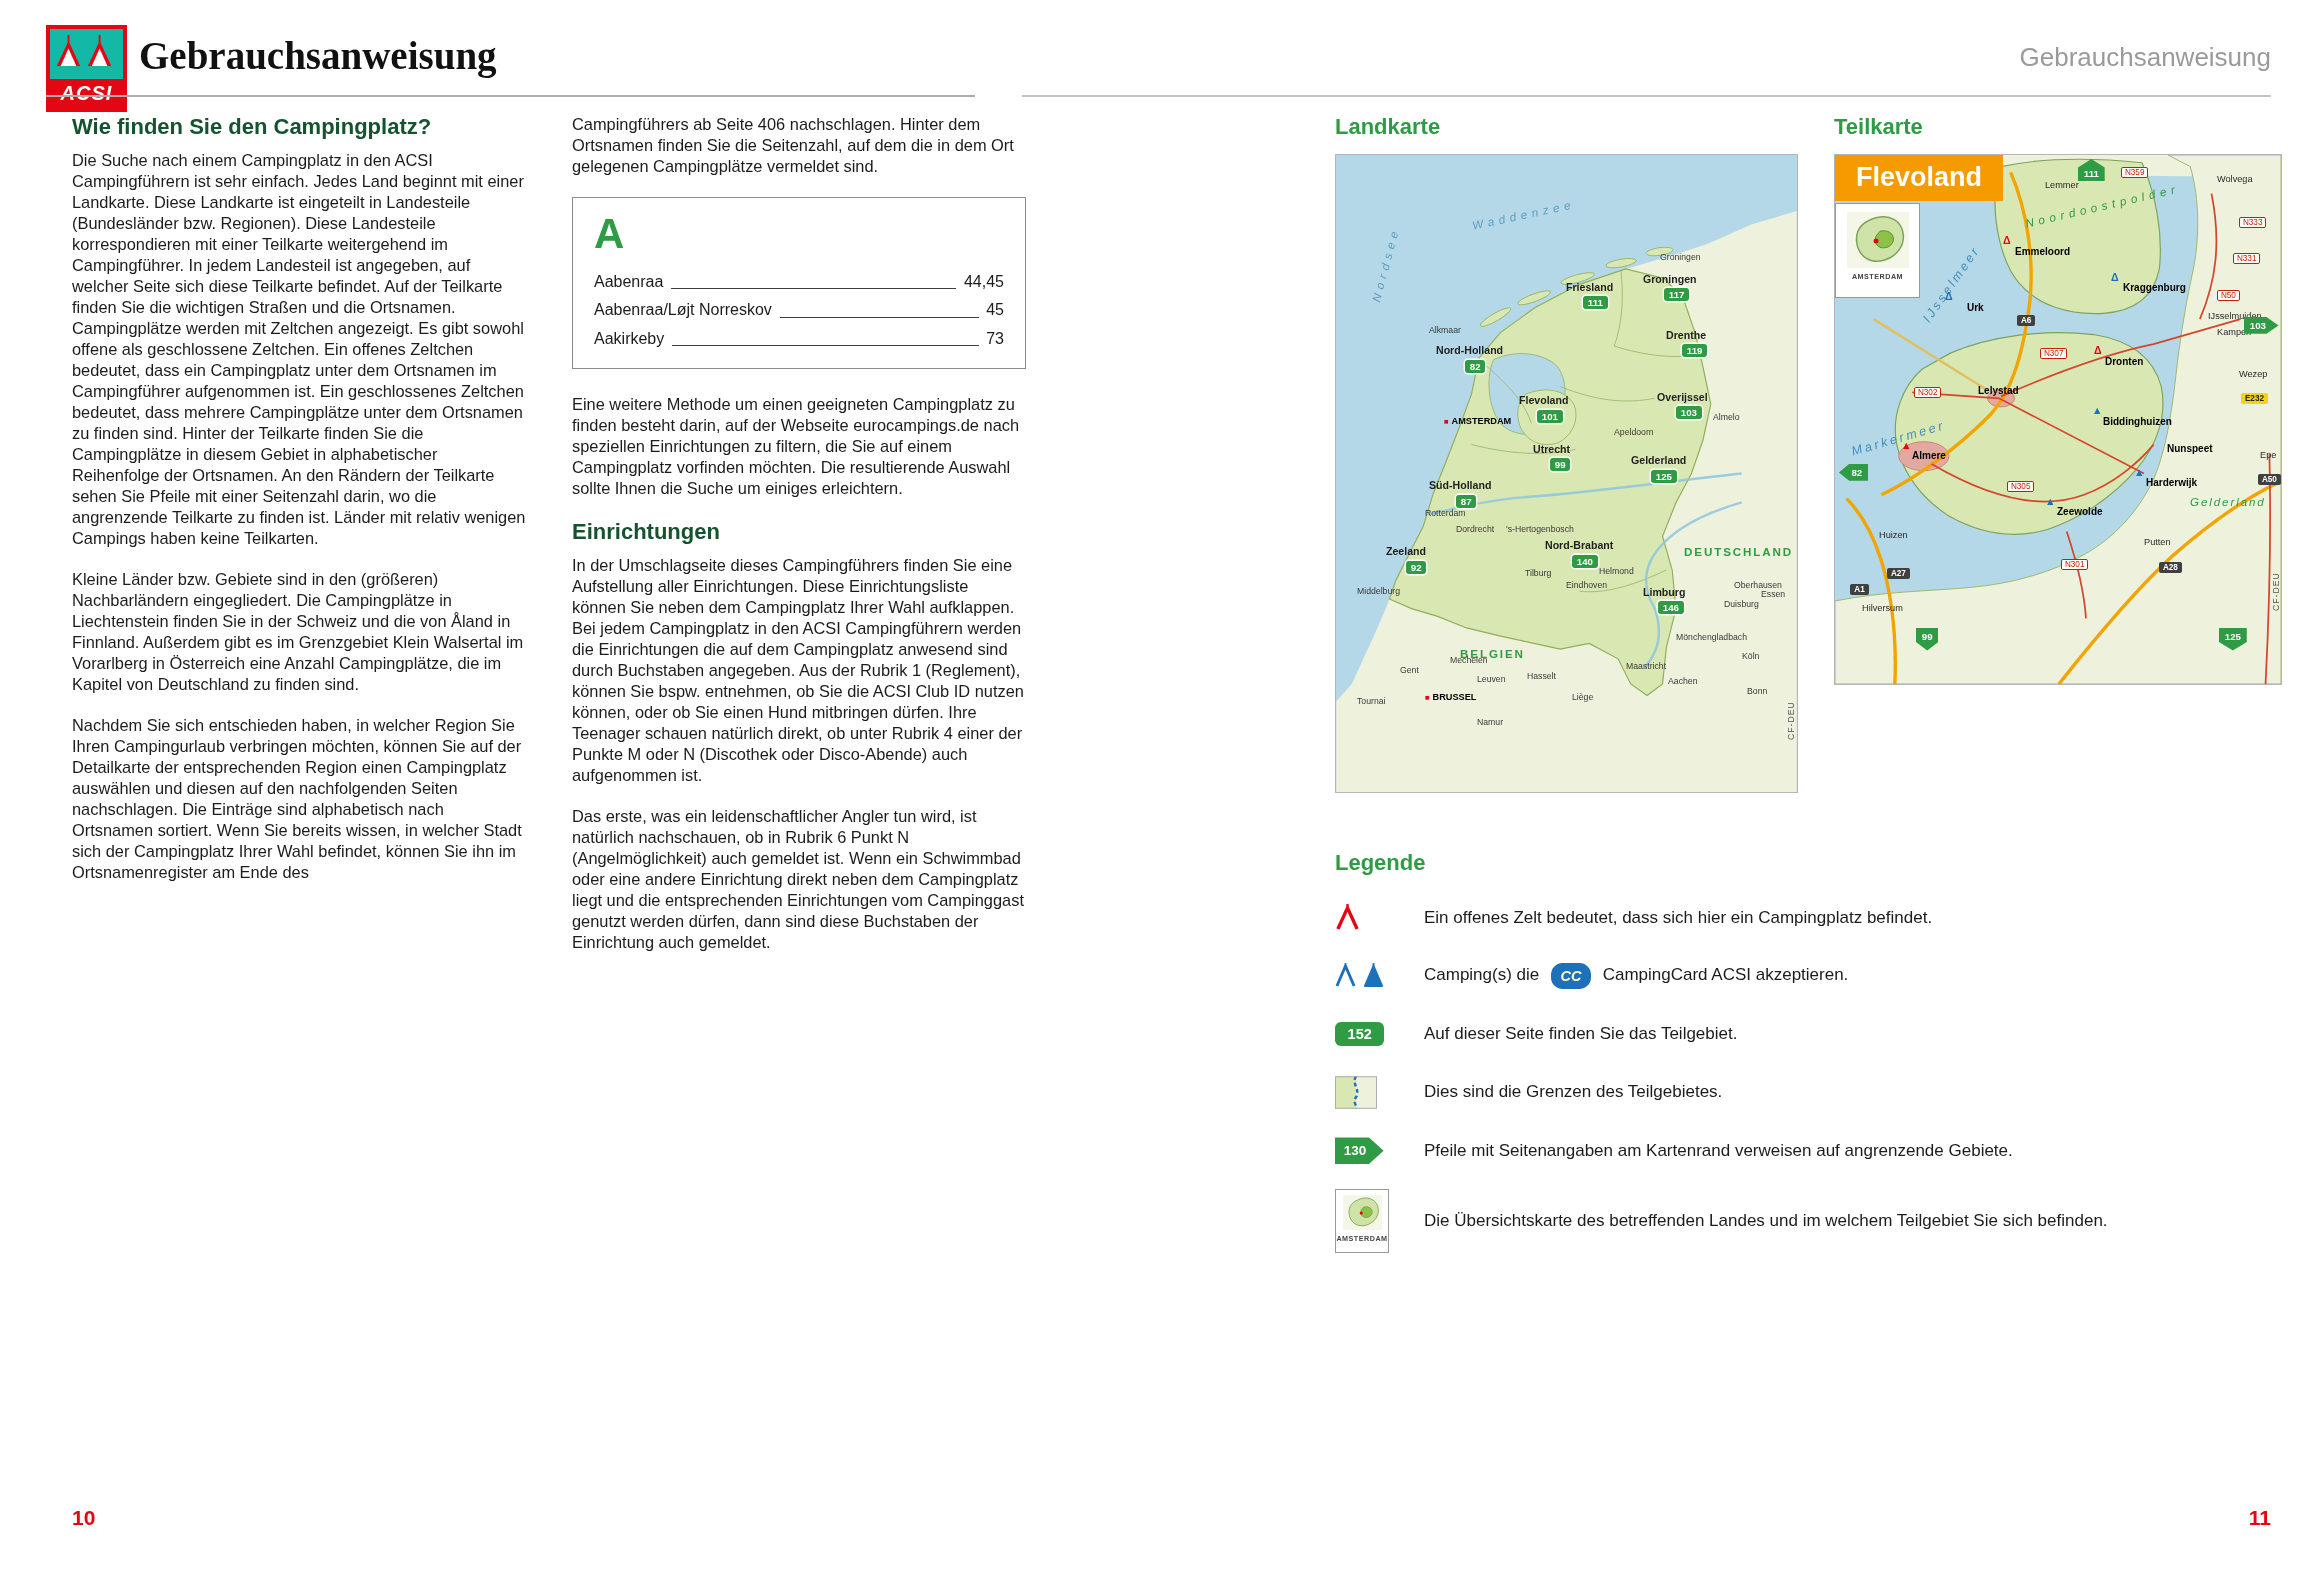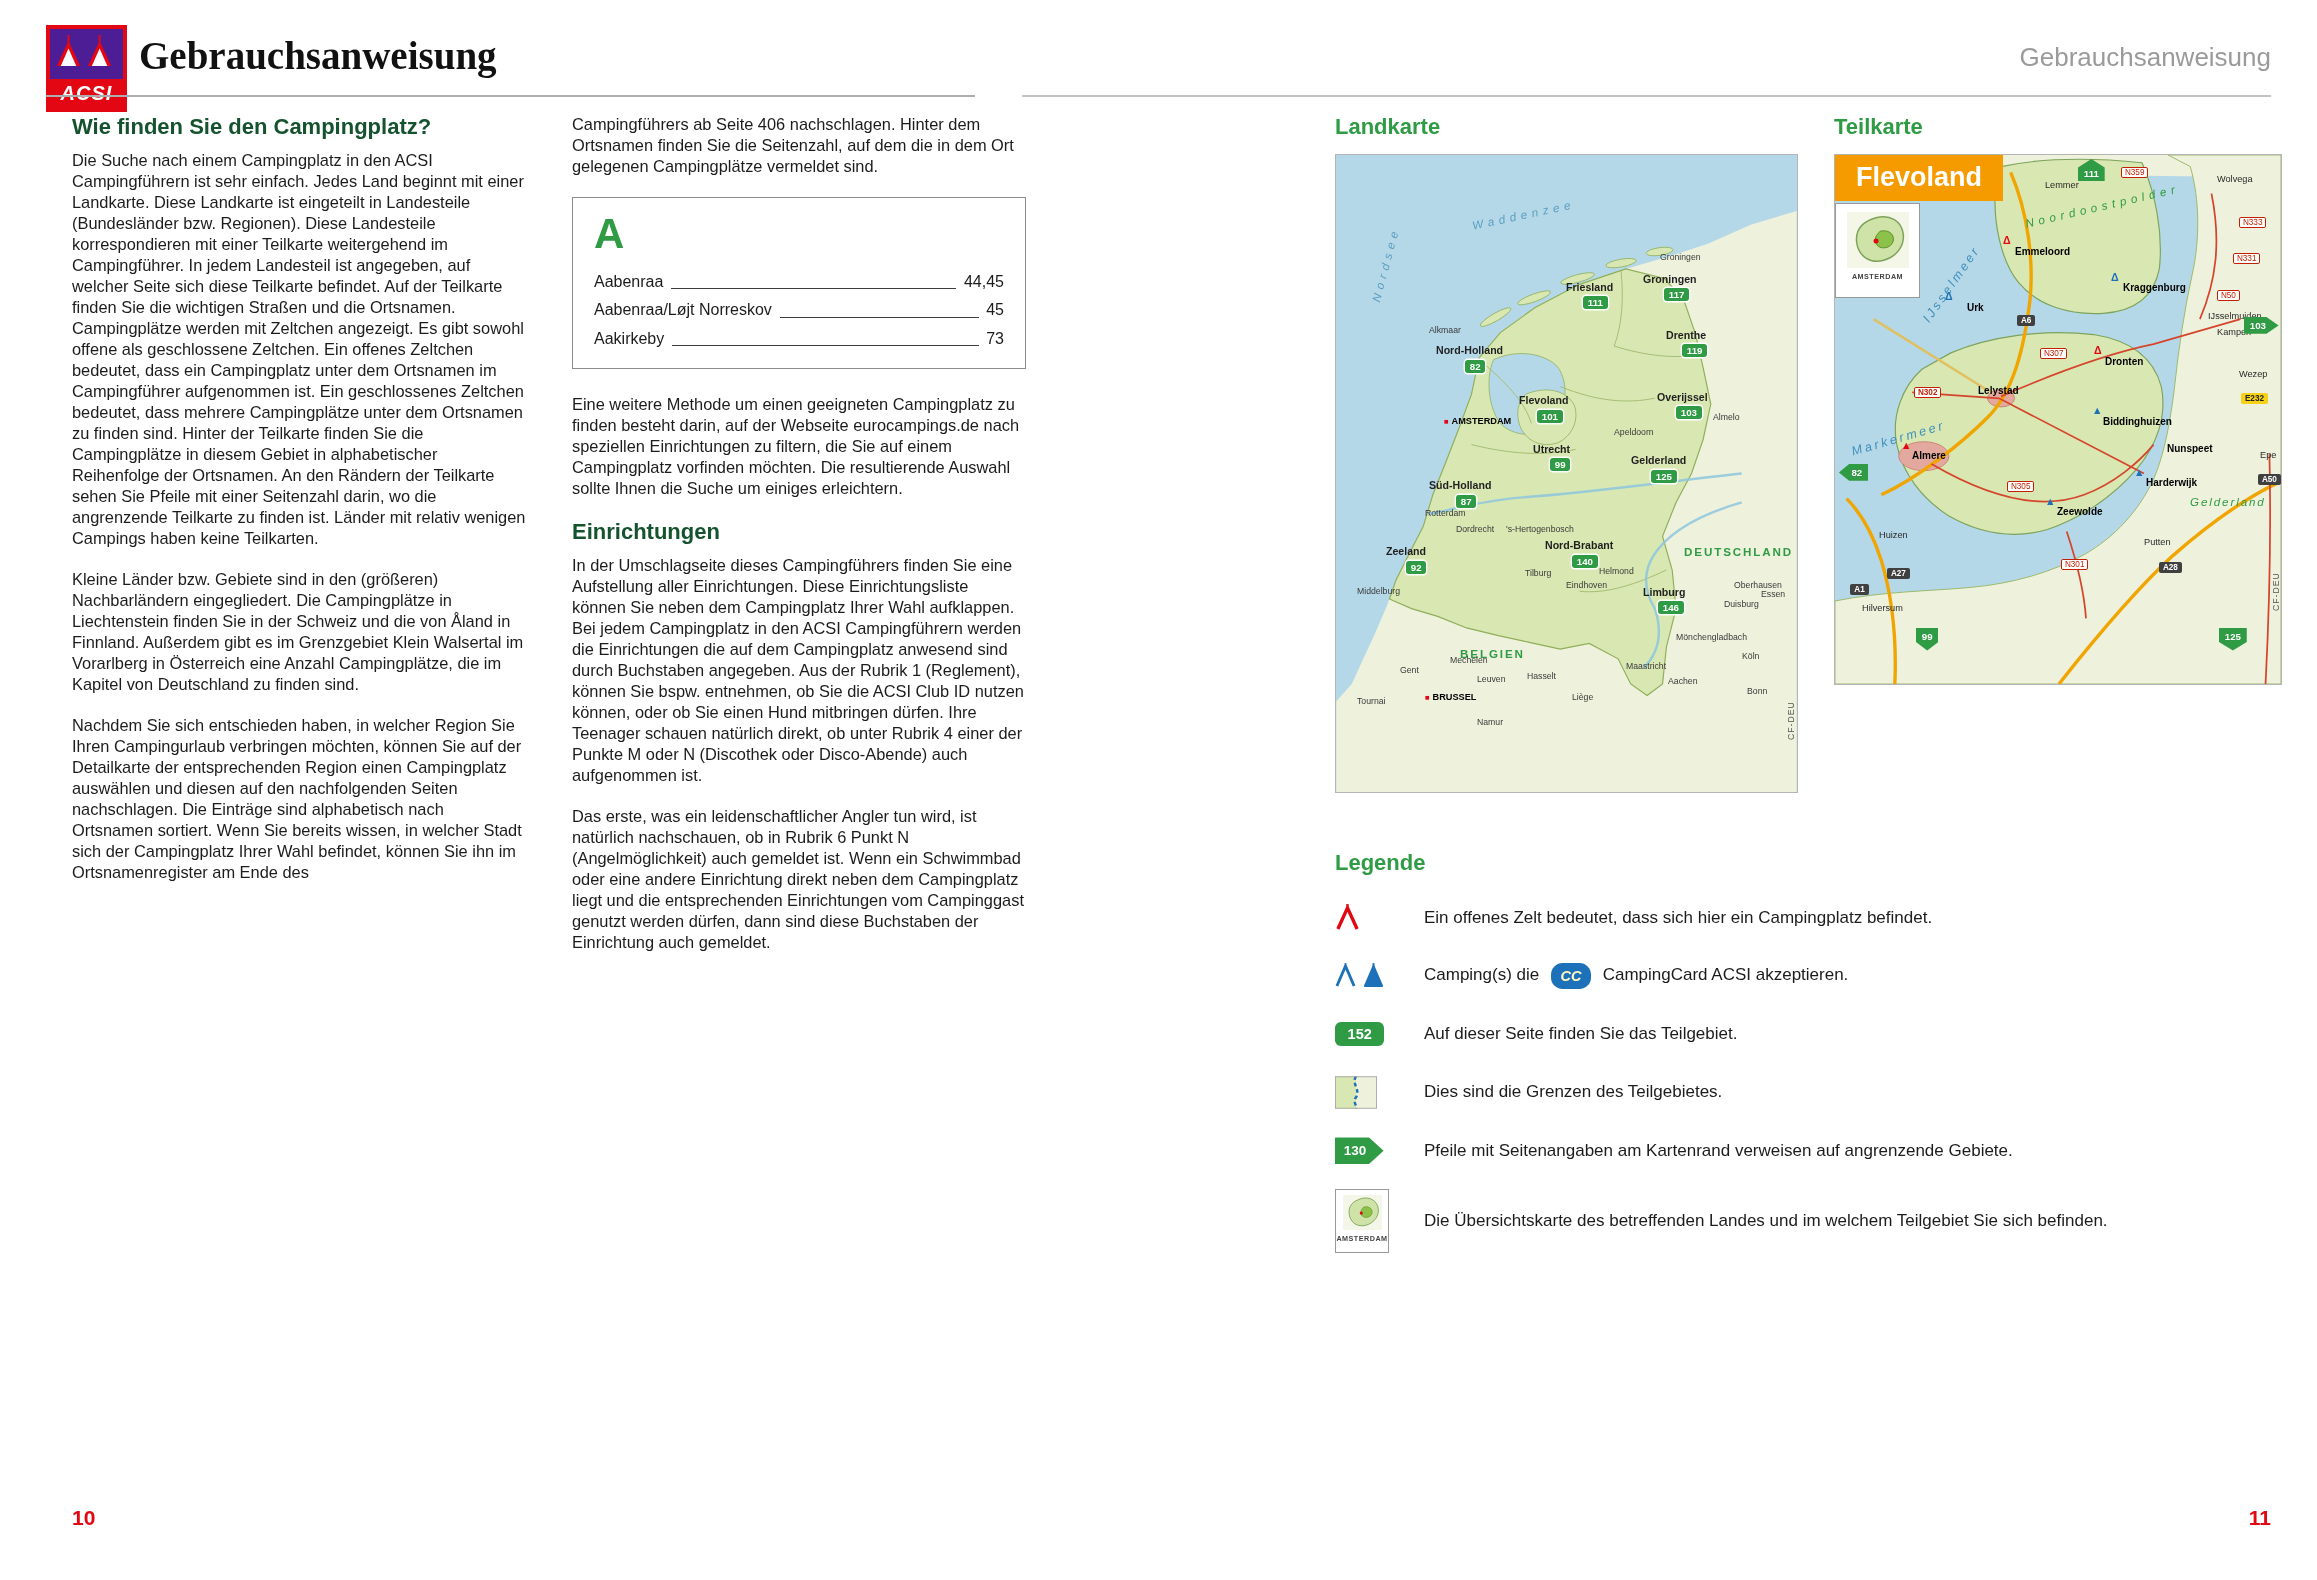--- a/index.html
+++ b/index.html
@@ -1,21 +1,21 @@
 <!DOCTYPE html>
 <html><head>
 <meta charset="utf-8">
 <style>
   html,body{margin:0;padding:0;background:#e8e8e8;}
   .sheet{position:relative;width:2317px;height:1581px;background:#ffffff;overflow:hidden;
          font-family:"Liberation Sans",sans-serif;color:#1c1c1c;}
 
   
   .logo{position:absolute;left:46px;top:25px;width:81px;height:87px;border:4.8px solid #e30613;
-        background:#4c1d95;box-sizing:border-box;}
+        background:#14b8a6;box-sizing:border-box;}
   .logo-tents{position:absolute;top:3.9px;left:1px;}
   .logo-band{position:absolute;bottom:0;left:0;right:0;height:29px;background:#e30613;color:#fff;
              font-style:italic;font-weight:bold;font-size:20px;text-align:center;line-height:29px;letter-spacing:1px;}
   .title{position:absolute;left:139px;top:33px;margin:0;font-family:"Liberation Serif",serif;
          font-weight:bold;font-size:39px;color:#111;}
   .running-head{position:absolute;right:46px;top:42px;font-size:26px;color:#9a9a9a;}
   .rule{position:absolute;top:95px;height:1.9px;background:#adadad;}
   #rule-l{left:46px;width:929px;}
   #rule-r{left:1022px;width:1249px;background:#c3c3c3;}
 
@@ -288,21 +288,21 @@
       <span class="ml ml-tent-red-open" style="left: 168px; top: 79px;">Δ</span>
       <span class="ml ml-town-bold" style="left: 180px; top: 91px;">Emmeloord</span>
       <span class="ml ml-tent-blue-open" style="left: 110px; top: 135px;">Δ</span>
       <span class="ml ml-town-bold" style="left: 124px; top: 147px; padding-left: 8px;">Urk</span>
       <span class="ml ml-tent-blue-open" style="left: 276px; top: 116px;">Δ</span>
       <span class="ml ml-town-bold" style="left: 288px; top: 127px;">Kraggenburg</span>
       <span class="ml ml-nroad" style="left: 382px; top: 135px;">N50</span>
       <span class="ml ml-town" style="left: 373px; top: 156px;">IJsselmuiden</span>
       <span class="ml ml-town" style="left: 382px; top: 172px;">Kampen</span>
       <span class="ml ml-arrow-right" style="left: 409px; top: 162px;">103</span>
-      <span class="ml ml-nroad" style="left: 79px; top: 232px; font-weight: bold;">N302</span>
+      <span class="ml ml-nroad" style="left: 79px; top: 232px;">N302</span>
       <span class="ml ml-town-bold" style="left: 143px; top: 230px;">Lelystad</span>
       <span class="ml ml-aroad" style="left: 182px; top: 160px;">A6</span>
       <span class="ml ml-nroad" style="left: 205px; top: 193px;">N307</span>
       <span class="ml ml-tent-red-open" style="left: 259px; top: 189px;">Δ</span>
       <span class="ml ml-town-bold" style="left: 270px; top: 201px;">Dronten</span>
       <span class="ml ml-town" style="left: 404px; top: 214px;">Wezep</span>
       <span class="ml ml-eroad" style="left: 406px; top: 238px;">E232</span>
       <span class="ml ml-tent-blue-closed" style="left: 257px; top: 249px;">▲</span>
       <span class="ml ml-town-bold" style="left: 268px; top: 261px;">Biddinghuizen</span>
       <span class="ml ml-town-bold" style="left: 332px; top: 288px;">Nunspeet</span>

